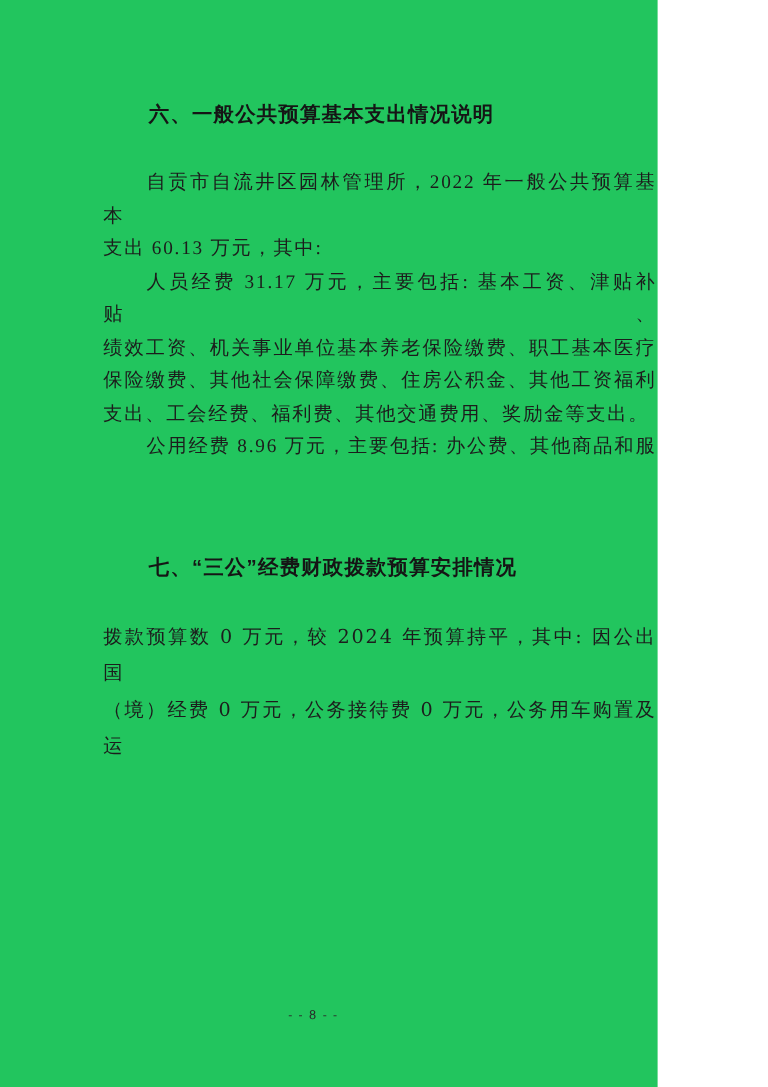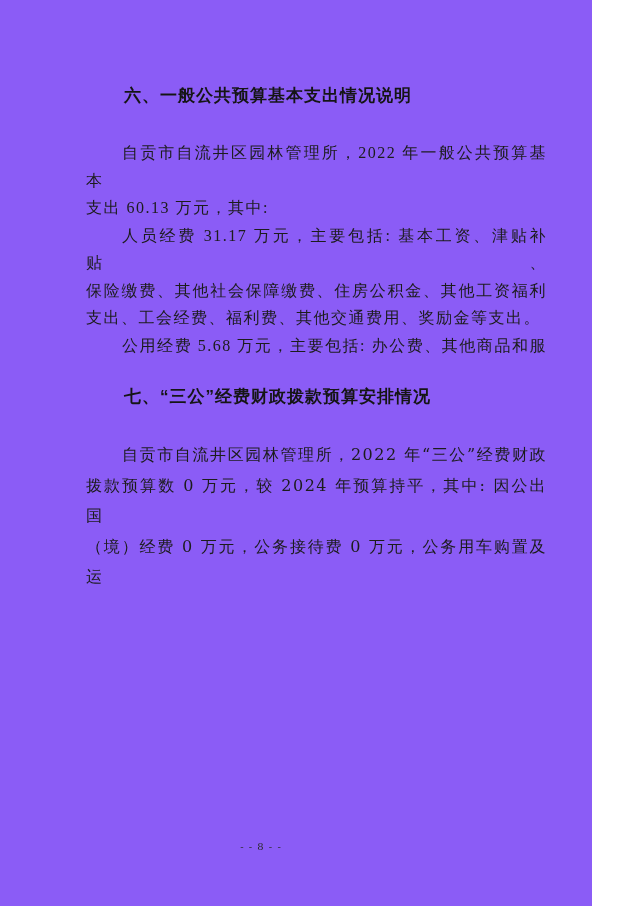--- a/index.html
+++ b/index.html
@@ -2,23 +2,23 @@
 <html><head>
 <meta charset="utf-8">
 <style>
   html, body {
     margin: 0;
     padding: 0;
     background: #ffffff;
   }
   .page {
     position: relative;
-    width: 592px;
+    width: 548px;
     height: 906px;
-    background: #8b5cf6;
+    background: #22c55e;
     color: #1c1c1c;
     font-family: "DejaVu Serif", "Liberation Serif", serif;
     overflow: hidden;
   }
   .content {
     position: absolute;
     left: 86px;
     top: 84px;
     width: 461px;
   }
@@ -27,21 +27,21 @@
     padding-left: 38px;
     font-family: "Liberation Sans", "DejaVu Sans", sans-serif;
     font-weight: bold;
     font-size: 17px;
     line-height: 24px;
     letter-spacing: 1px;
     color: #151515;
     text-align: left;
   }
   .h1 { margin-bottom: 31px; }
-  .h2 { margin-top: 26px; margin-bottom: 31px; }
+  .h2 { margin-top: 74px; margin-bottom: 31px; }
   .body-block {
     font-size: 16px;
     letter-spacing: 1.5px;
     color: #1c1c1c;
   }
   .body-s1 { line-height: 27.5px; font-family: Liberation Serif, serif; }
   .body-s2 { line-height: 30.5px; }
   .line {
     text-align: justify;
     text-align-last: justify;
@@ -66,30 +66,30 @@
 <div class="page">
   <div class="content">
 
     <h2 class="section-heading h1">六、一般公共预算基本支出情况说明</h2>
 
     <div class="body-block body-s1">
       <div class="line first">自贡市自流井区园林管理所，2022 年一般公共预算基本</div>
       <div class="line last">支出 60.13 万元，其中:</div>
 
       <div class="line first">人员经费 31.17 万元，主要包括: 基本工资、津贴补贴、</div>
+      <div class="line">绩效工资、机关事业单位基本养老保险缴费、职工基本医疗</div>
       <div class="line">保险缴费、其他社会保障缴费、住房公积金、其他工资福利</div>
       <div class="line last">支出、工会经费、福利费、其他交通费用、奖励金等支出。</div>
 
-      <div class="line first">公用经费 5.68 万元，主要包括: 办公费、其他商品和服</div>
+      <div class="line first">公用经费 8.96 万元，主要包括: 办公费、其他商品和服</div>
     </div>
 
     <h2 class="section-heading h2">七、“三公”经费财政拨款预算安排情况</h2>
 
     <div class="body-block body-s2">
-      <div class="line first">自贡市自流井区园林管理所，2022 年“三公”经费财政</div>
       <div class="line">拨款预算数 0 万元，较 2024 年预算持平，其中: 因公出国</div>
       <div class="line">（境）经费 0 万元，公务接待费 0 万元，公务用车购置及运</div>
     </div>
 
   </div>
 
   <div class="page-footer">- - 8 - -</div>
 </div>
 
 </body></html>

